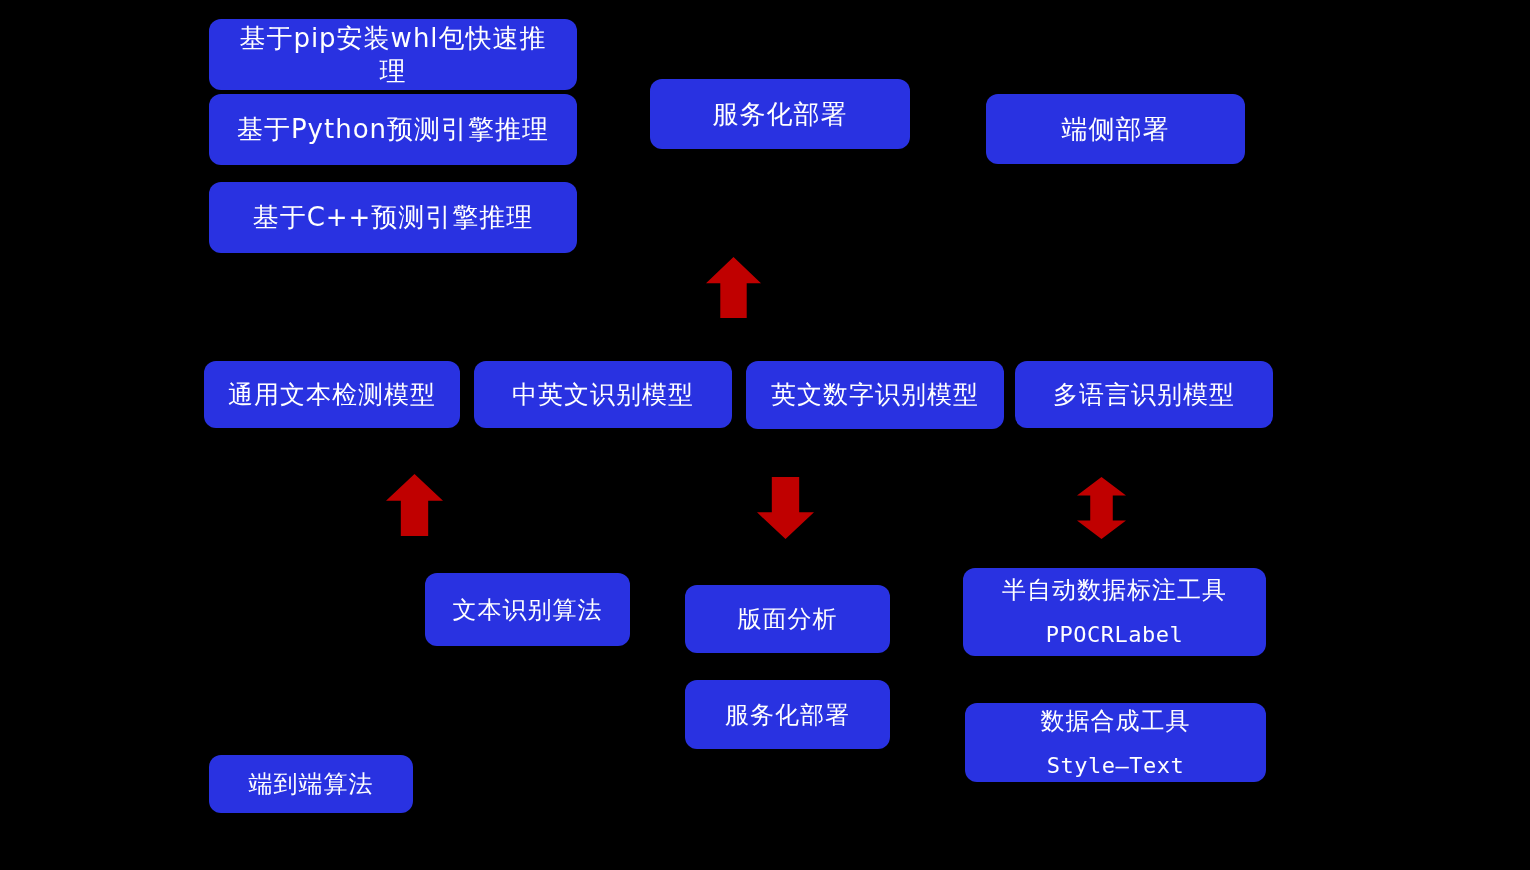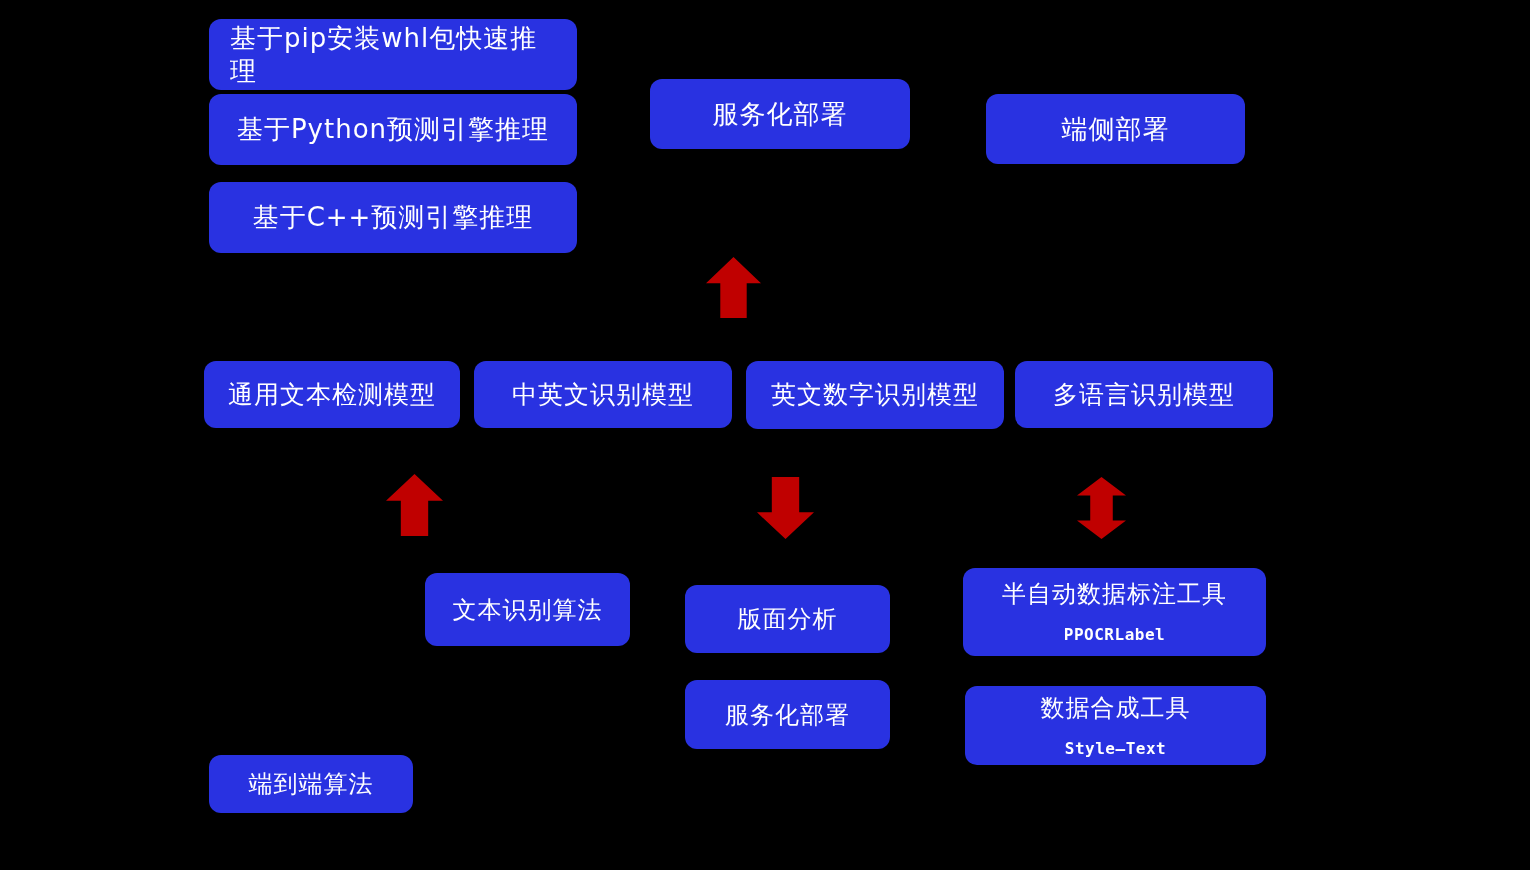--- a/index.html
+++ b/index.html
@@ -18,34 +18,34 @@
   }
   .box{
     position:absolute;
     background:var(--box);
     color:var(--text);
     border-radius:12px;
     display:flex;
     flex-direction:column;
     align-items:center;
     justify-content:center;
+    text-align:center;
     font-size:26px;
     line-height:1.25;
     letter-spacing:1px;
     box-sizing:border-box;
     padding:0 21px;
   }
   .box.md{font-size:25px;}
   .box.sm{font-size:24px;}
   .box .sub{
-    font-size:16px;
+    font-size:22px;
     letter-spacing:0.5px;
     margin-top:16px;
     font-family:"DejaVu Sans Mono","Liberation Mono",monospace;
-    font-weight:bold;
   }
   .arrow{
     position:absolute;
     background:var(--arrow);
   }
   .arrow.up{
     clip-path:polygon(50% 0,100% 43%,74% 43%,74% 100%,26% 100%,26% 43%,0 43%);
   }
   .arrow.down{
     clip-path:polygon(50% 100%,100% 57%,74% 57%,74% 0,26% 0,26% 57%,0 57%);
@@ -80,20 +80,20 @@
   <div class="box sm" style="left:425px;top:573px;width:205px;height:73px;">文本识别算法</div>
   <div class="box sm" style="left:685px;top:585px;width:205px;height:68px;">版面分析</div>
 
   <div class="box sm" style="left:963px;top:568px;width:303px;height:88px;">
     <span>半自动数据标注工具</span>
     <span class="sub">PPOCRLabel</span>
   </div>
 
   <div class="box sm" style="left:685px;top:680px;width:205px;height:69px;">服务化部署</div>
 
-  <div class="box sm" style="left:965px;top:686px;width:301px;height:79px;">
+  <div class="box sm" style="left:965px;top:703px;width:301px;height:79px;">
     <span>数据合成工具</span>
     <span class="sub">Style—Text</span>
   </div>
 
   <div class="box sm" style="left:209px;top:755px;width:204px;height:58px;">端到端算法</div>
 
 </div>
 
 </body></html>

